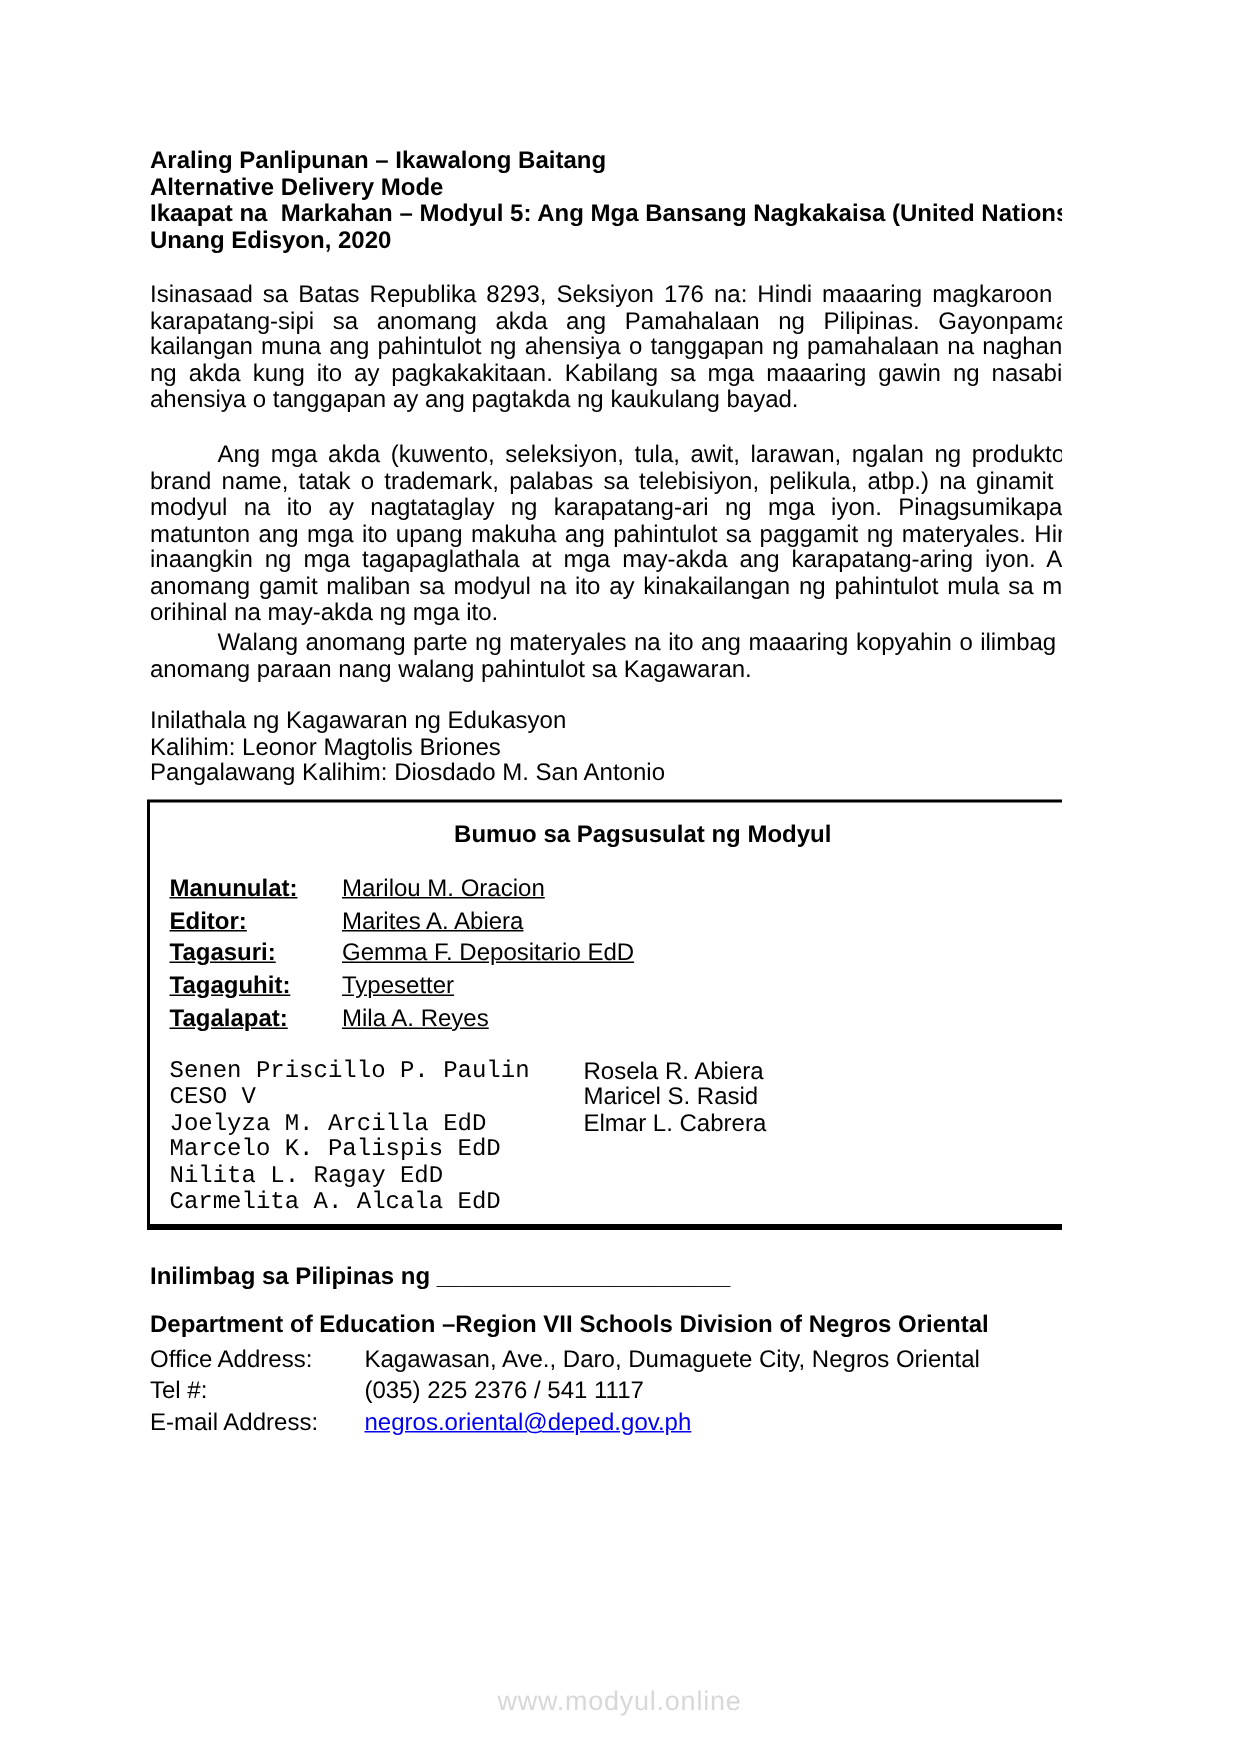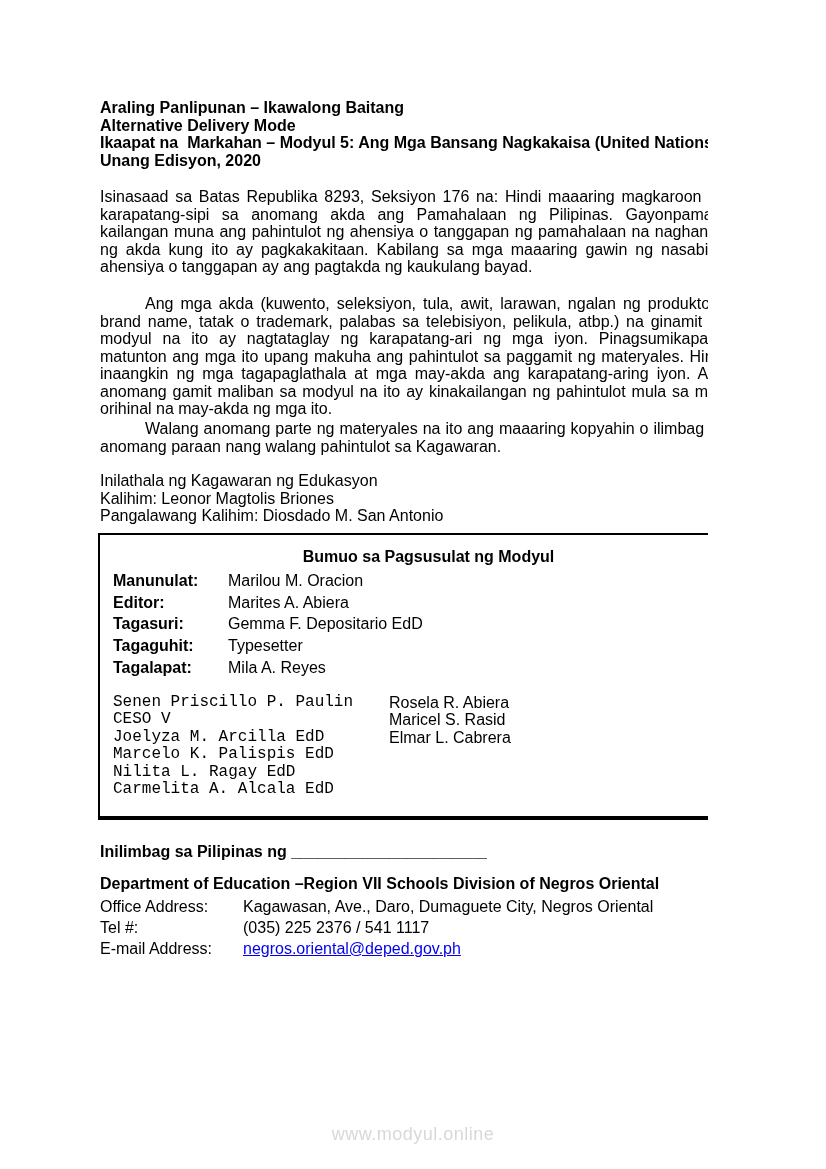--- a/index.html
+++ b/index.html
@@ -40,21 +40,21 @@
     border-right-width: 3px;
     border-bottom-width: 4px;
     padding-top: 13px;
   }
   .box-title {
     text-align: center;
     font-weight: bold;
     line-height: 18px;
     margin-left: 34px;
   }
-  .credits-rows { margin-top: 4px; padding-left: 13px; }
+  .credits-rows { margin-top: 16px; padding-left: 13px; text-decoration: underline; }
   .crow { display: flex; line-height: 21.7px; }
   .clabel { font-weight: bold; width: 115px; flex: none; }
   .cvalue { flex: 1; }
   .tg { display: flex; margin-top: 15px; padding-left: 13px; line-height: 17.5px; }
   .tg-label { font-weight: bold; white-space: nowrap; margin-right: 5px; flex: none; }
   .tg-col1 { width: 276px; flex: none; font-family: Liberation Mono, monospace; }
   .tg-col2 { flex: 1; }
   .printed-by { top: 843px; font-weight: bold; line-height: 18px; }
   .dept { top: 875px; }
   .dept-name { font-weight: bold; line-height: 18px; margin-bottom: 3px; }

